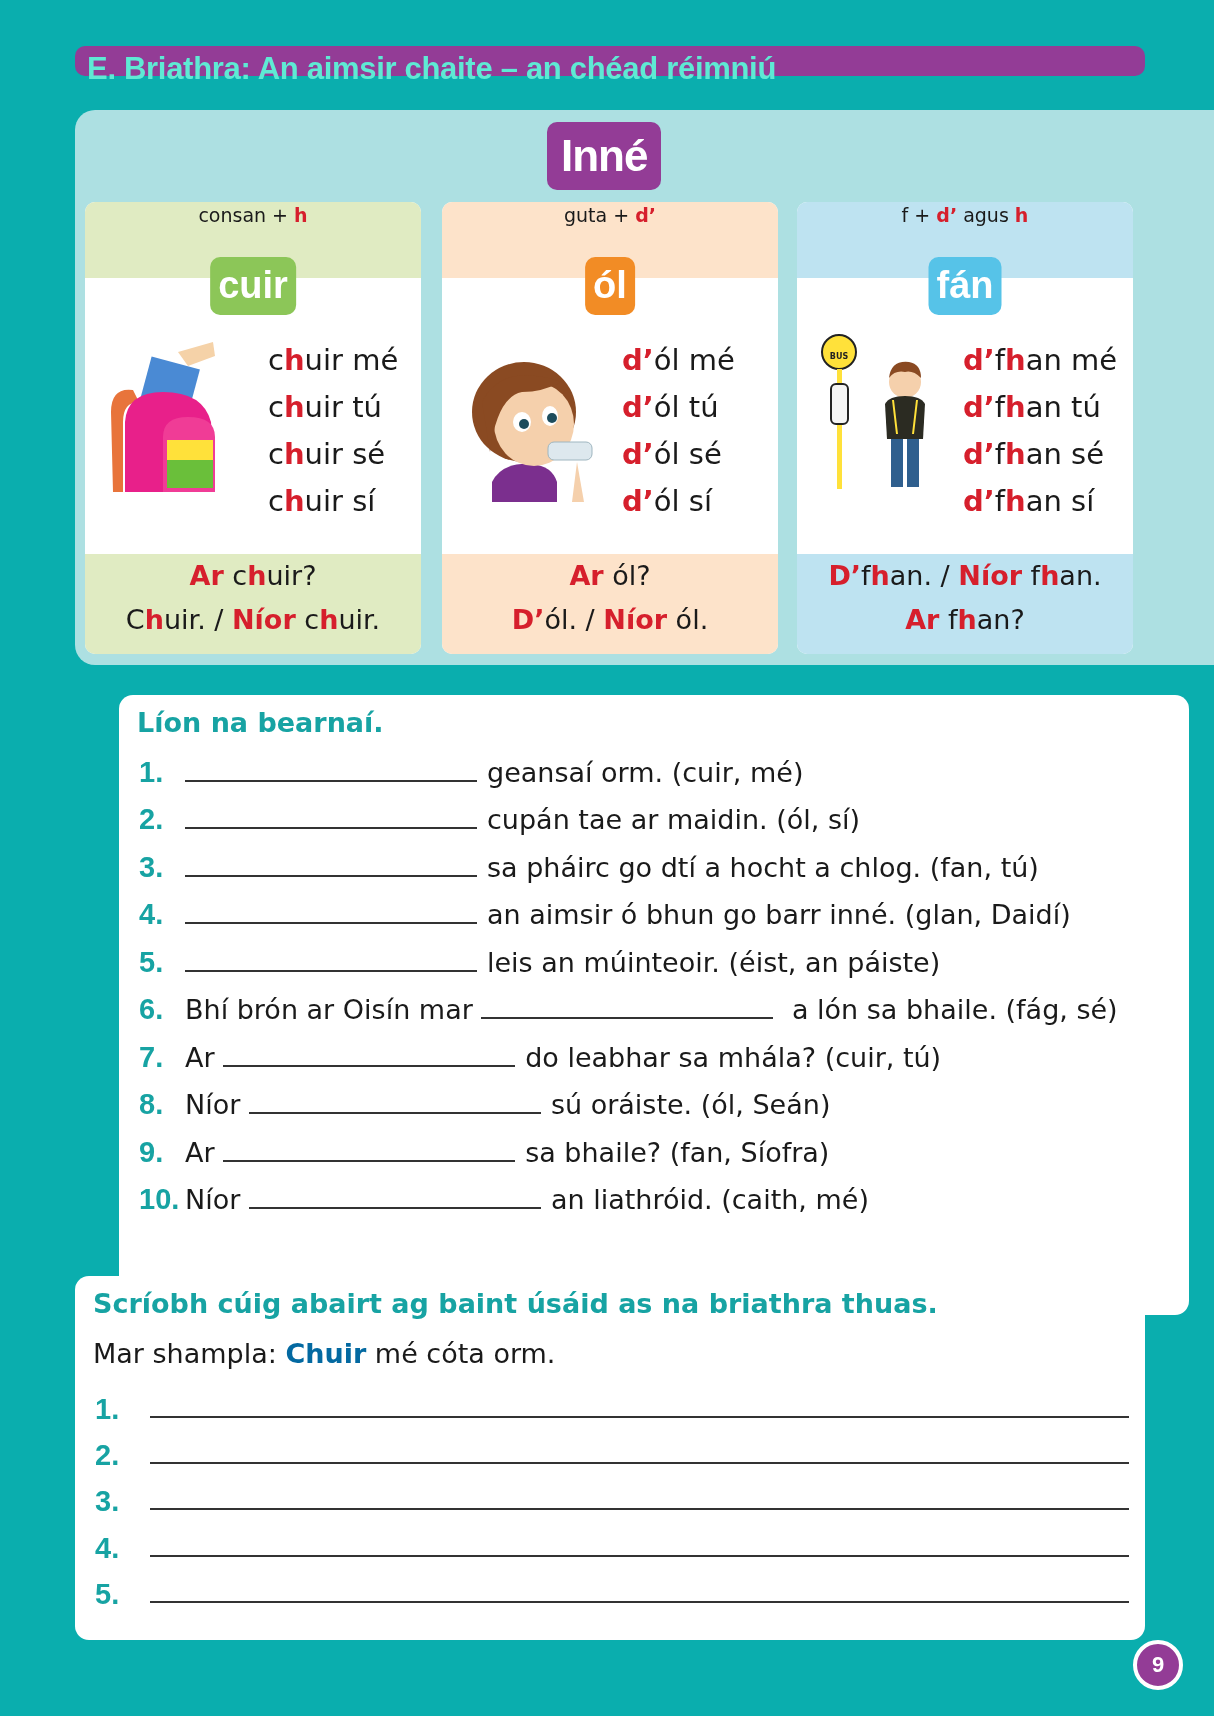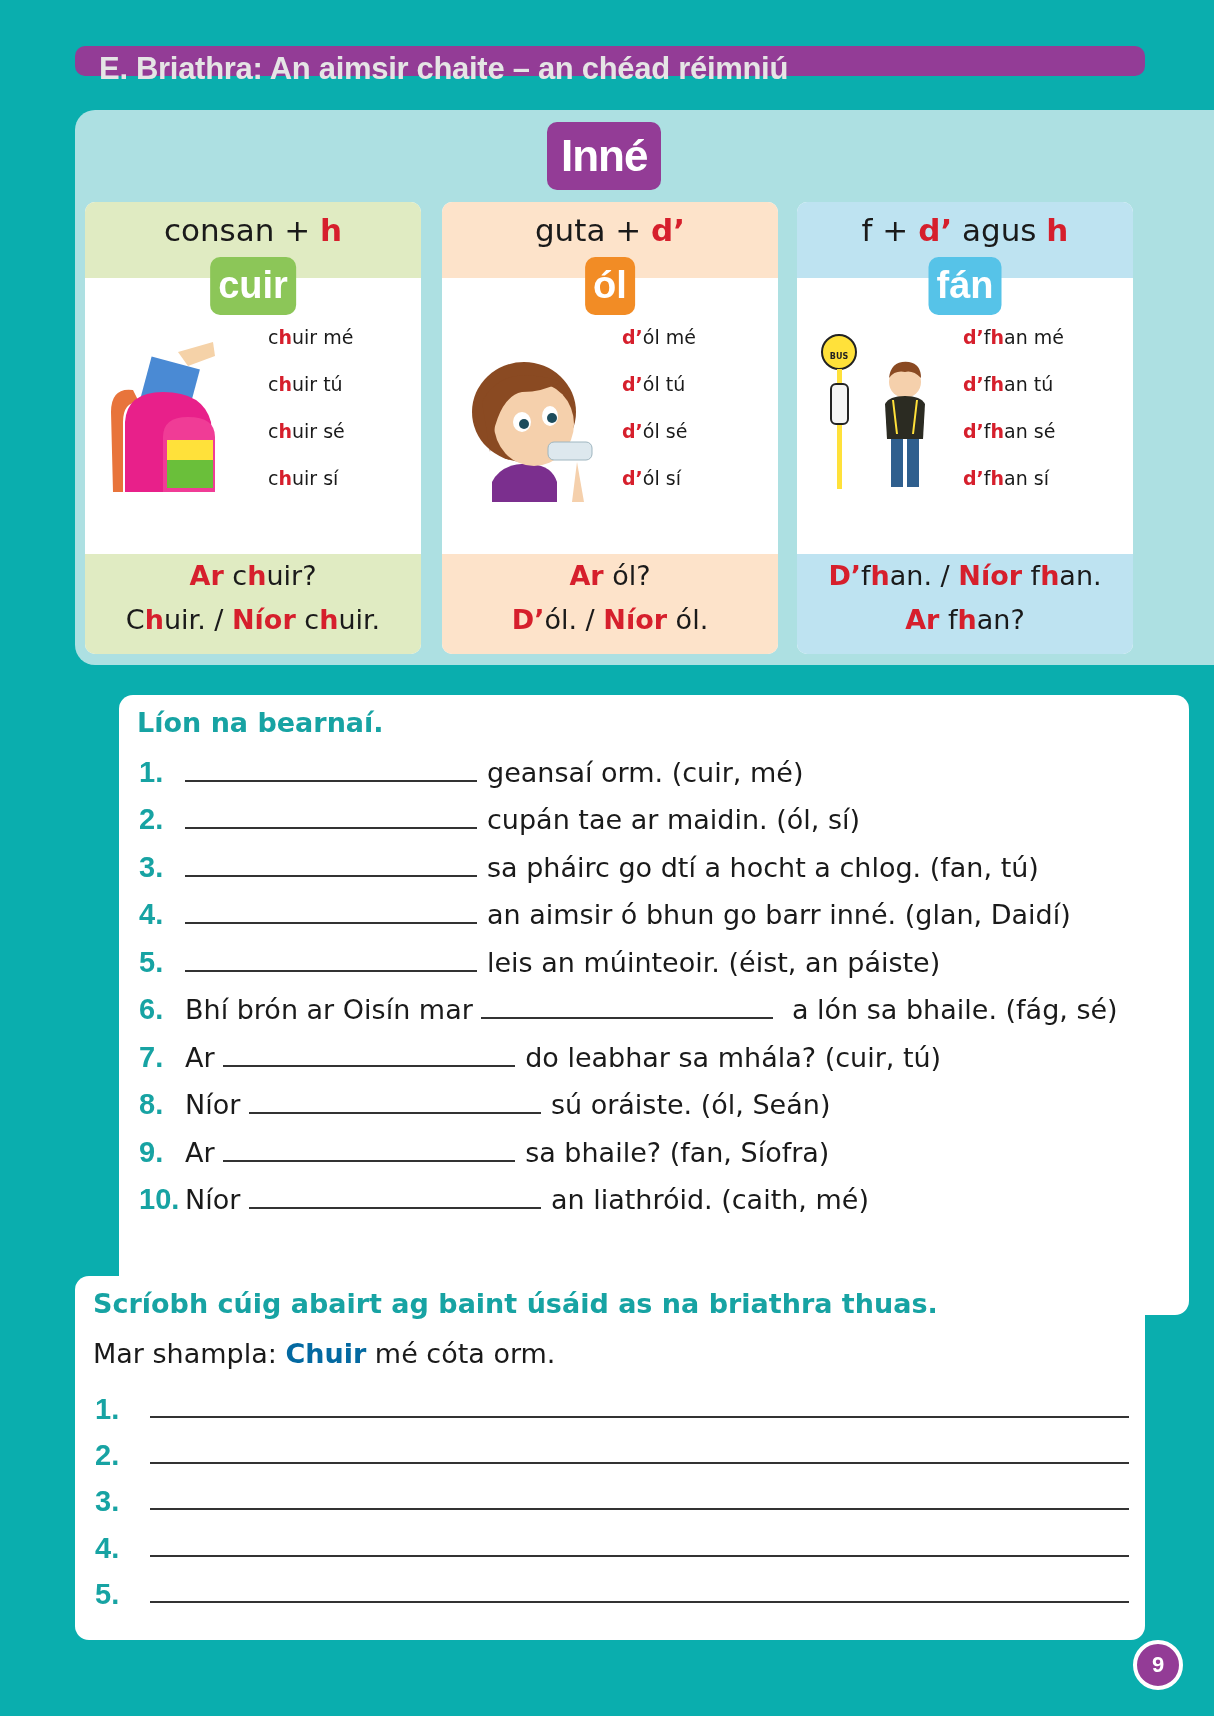--- a/index.html
+++ b/index.html
@@ -7,46 +7,46 @@
     width: 1214px; height: 1716px;
     background: #0aaeae;
     position: relative;
     overflow: hidden;
     font-family: "DejaVu Sans", sans-serif;
     color: #1a1a1a;
   }
   .title-bar {
     position: absolute; left: 75px; top: 46px; width: 1070px; height: 30px;
     background: #933c96; border-radius: 10px;
-    color: #e5e5e5; font-family: "Liberation Sans", sans-serif; font-weight: bold;
-    font-size: 31px; line-height: 46px; padding-left: 24px; box-sizing: border-box;
+    color: #5eead4; font-family: "Liberation Sans", sans-serif; font-weight: bold;
+    font-size: 31px; line-height: 46px; padding-left: 12px; box-sizing: border-box;
     letter-spacing: -0.3px;
   }
   .panel {
     position: absolute; left: 75px; top: 110px; width: 1168px; height: 555px;
     background: #ade0e2; border-radius: 20px;
   }
   .inne {
     position: absolute; left: 472px; top: 12px; height: 68px; padding: 0 14px;
     background: #933c96; border-radius: 10px; color: #fff;
     font-family: "Liberation Sans", sans-serif; font-weight: bold; font-size: 44px;
     line-height: 68px; letter-spacing: -1px;
   }
   .card {
     position: absolute; top: 92px; width: 336px; height: 452px;
     border-radius: 10px; overflow: hidden; background: #fff;
   }
-  .card .head { height: 76px; text-align: center; font-size: 31px; padding-top: 10px; box-sizing: border-box; }
+  .card .head { height: 76px; text-align: center; font-size: 19px; padding-top: 2px; box-sizing: border-box; }
   .card .foot { position: absolute; left: 0; right: 0; bottom: 0; height: 100px; text-align: center; font-size: 27px; line-height: 44px; box-sizing: border-box; }
   .card .verb {
     position: absolute; top: 55px; left: 50%; transform: translateX(-50%);
     height: 58px; padding: 0 8px; border-radius: 10px; color: #fff;
     font-family: "Liberation Sans", sans-serif; font-weight: bold; font-size: 38px; line-height: 56px;
   }
-  .card .forms { position: absolute; top: 112px; font-size: 19px; line-height: 47px; }
+  .card .forms { position: absolute; top: 135px; font-size: 29px; line-height: 47px; }
   .red { color: #d61f2c; font-weight: bold; }
   .redh { color: #d61f2c; font-weight: bold; }
   .pic { position: absolute; top: 140px; }
 
   .c1 .head, .c1 .foot { background: #e0ebc2; }
   .c1 .verb { background: #8cc658; }
   .c2 .head, .c2 .foot { background: #fde3ca; }
   .c2 .verb { background: #f28c25; }
   .c3 .head, .c3 .foot { background: #bee3f1; }
   .c3 .verb { background: #56c3e8; }

